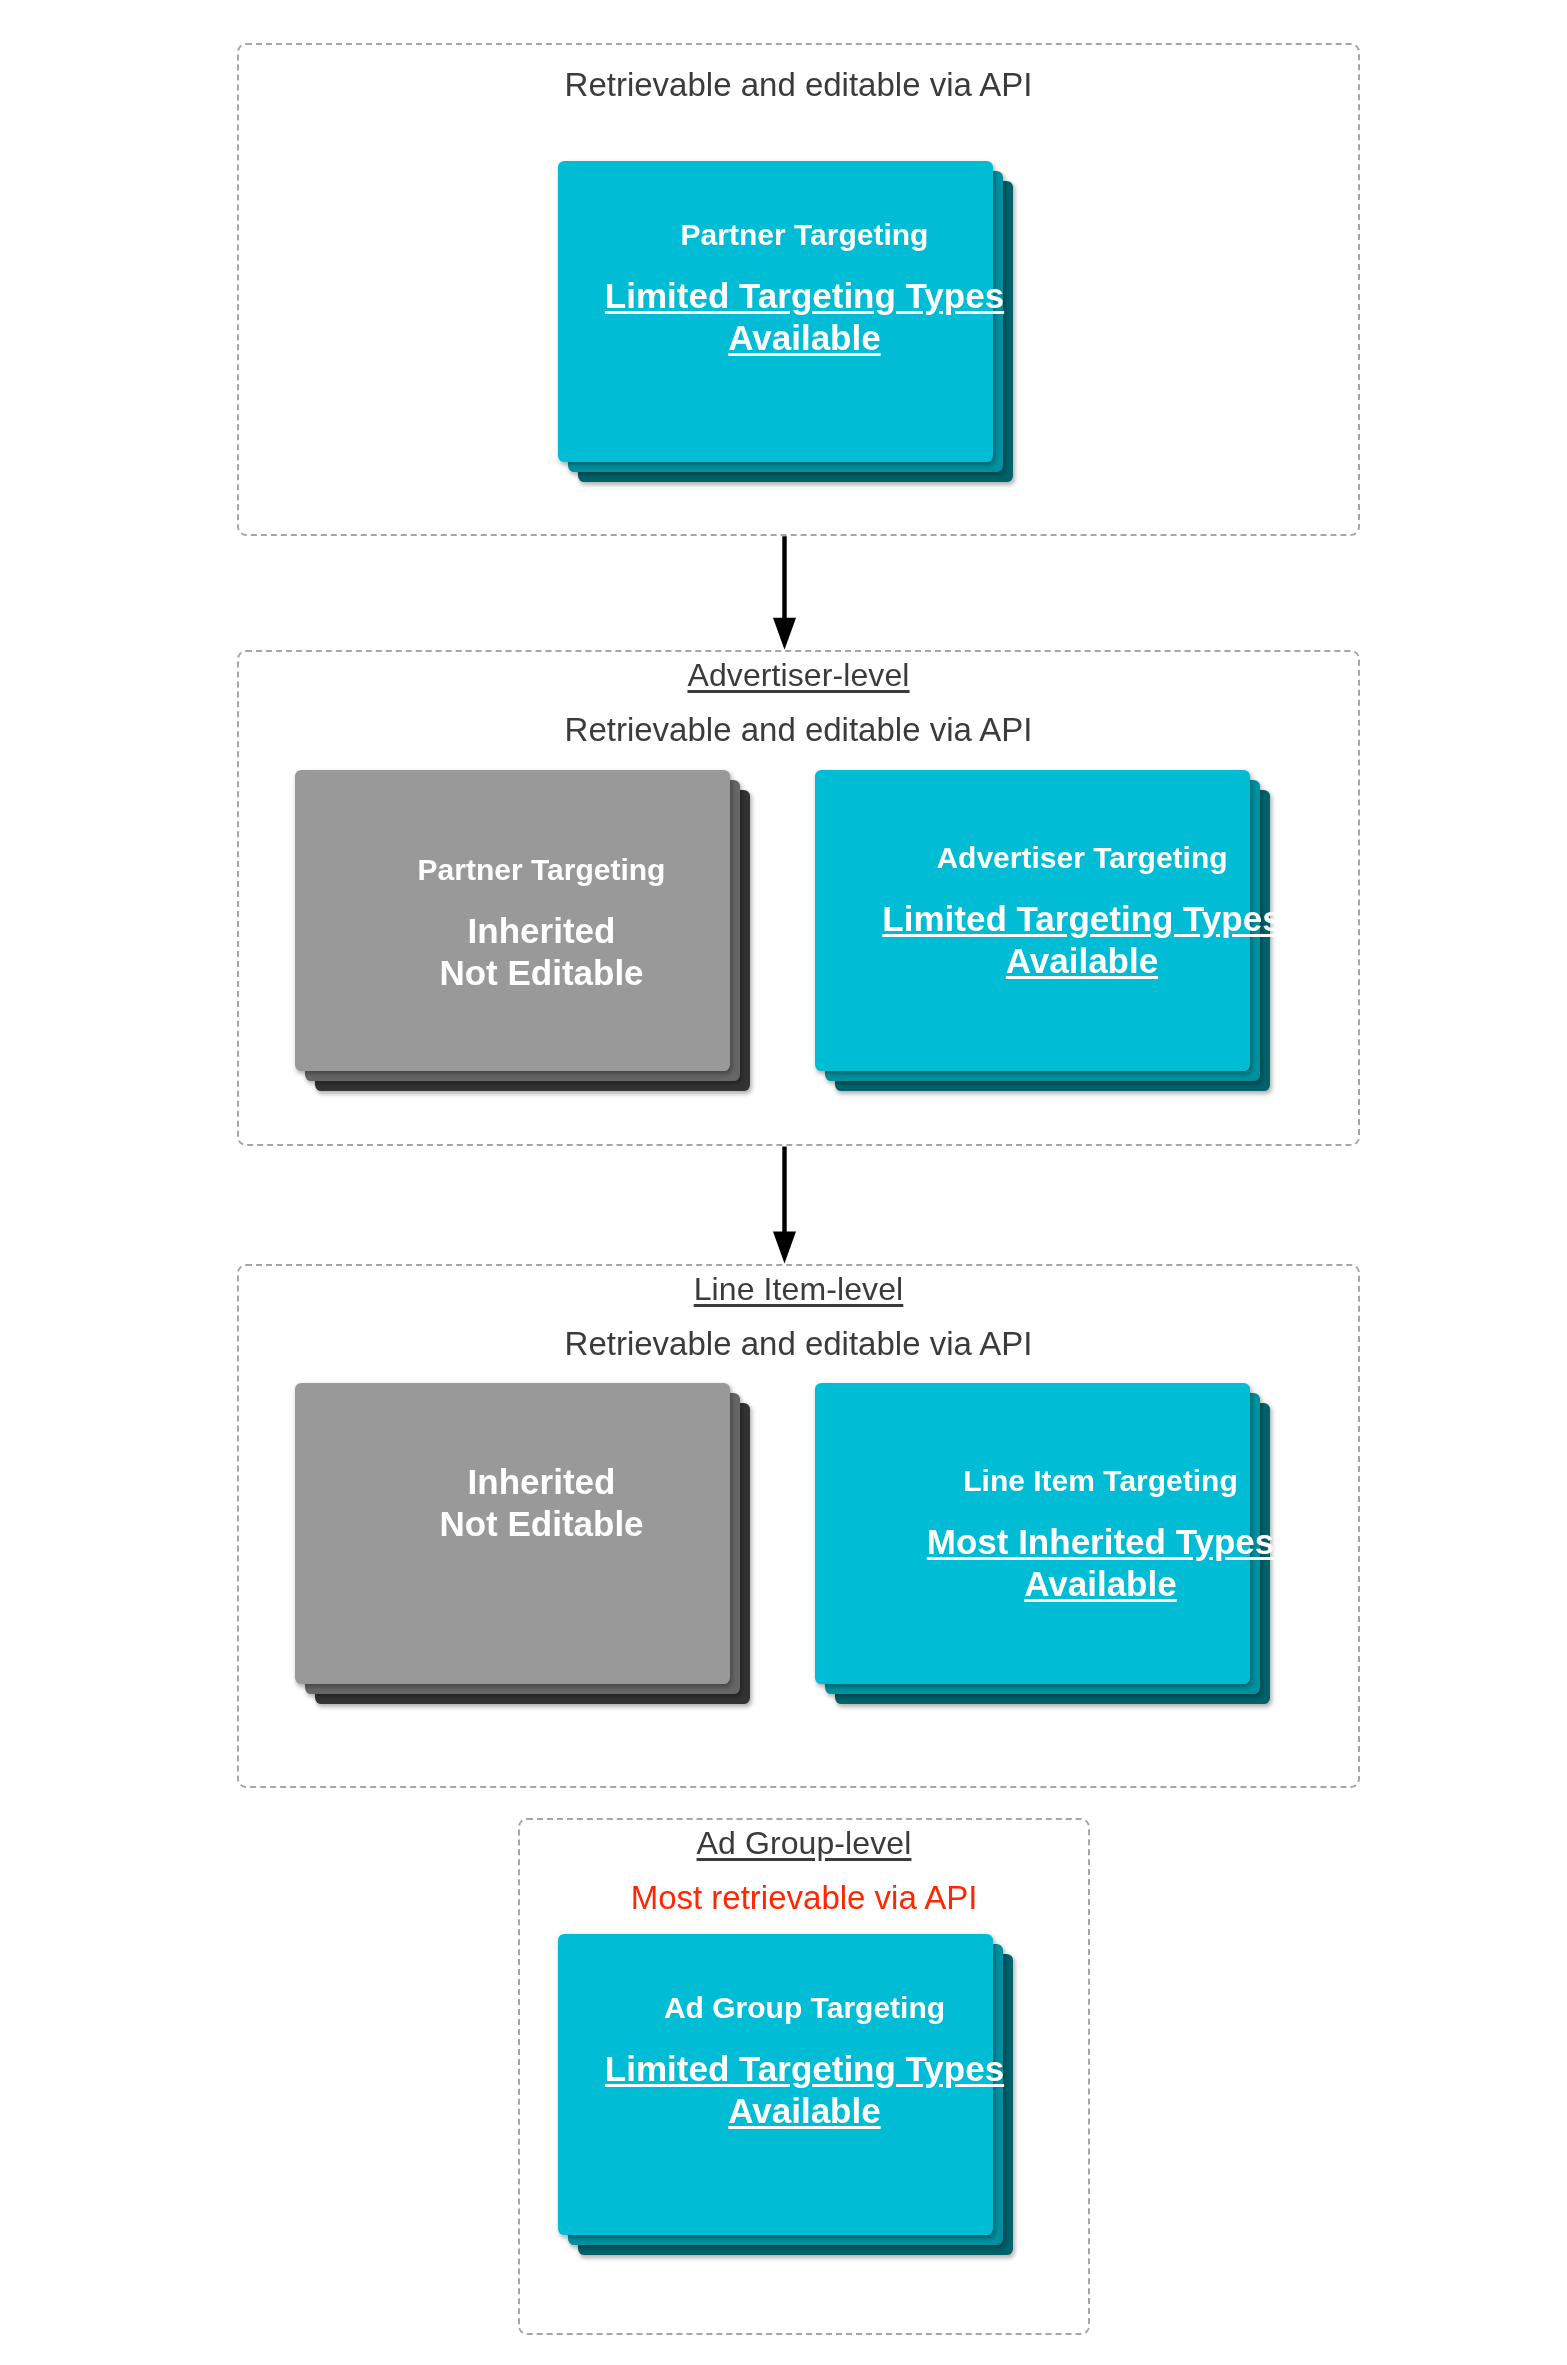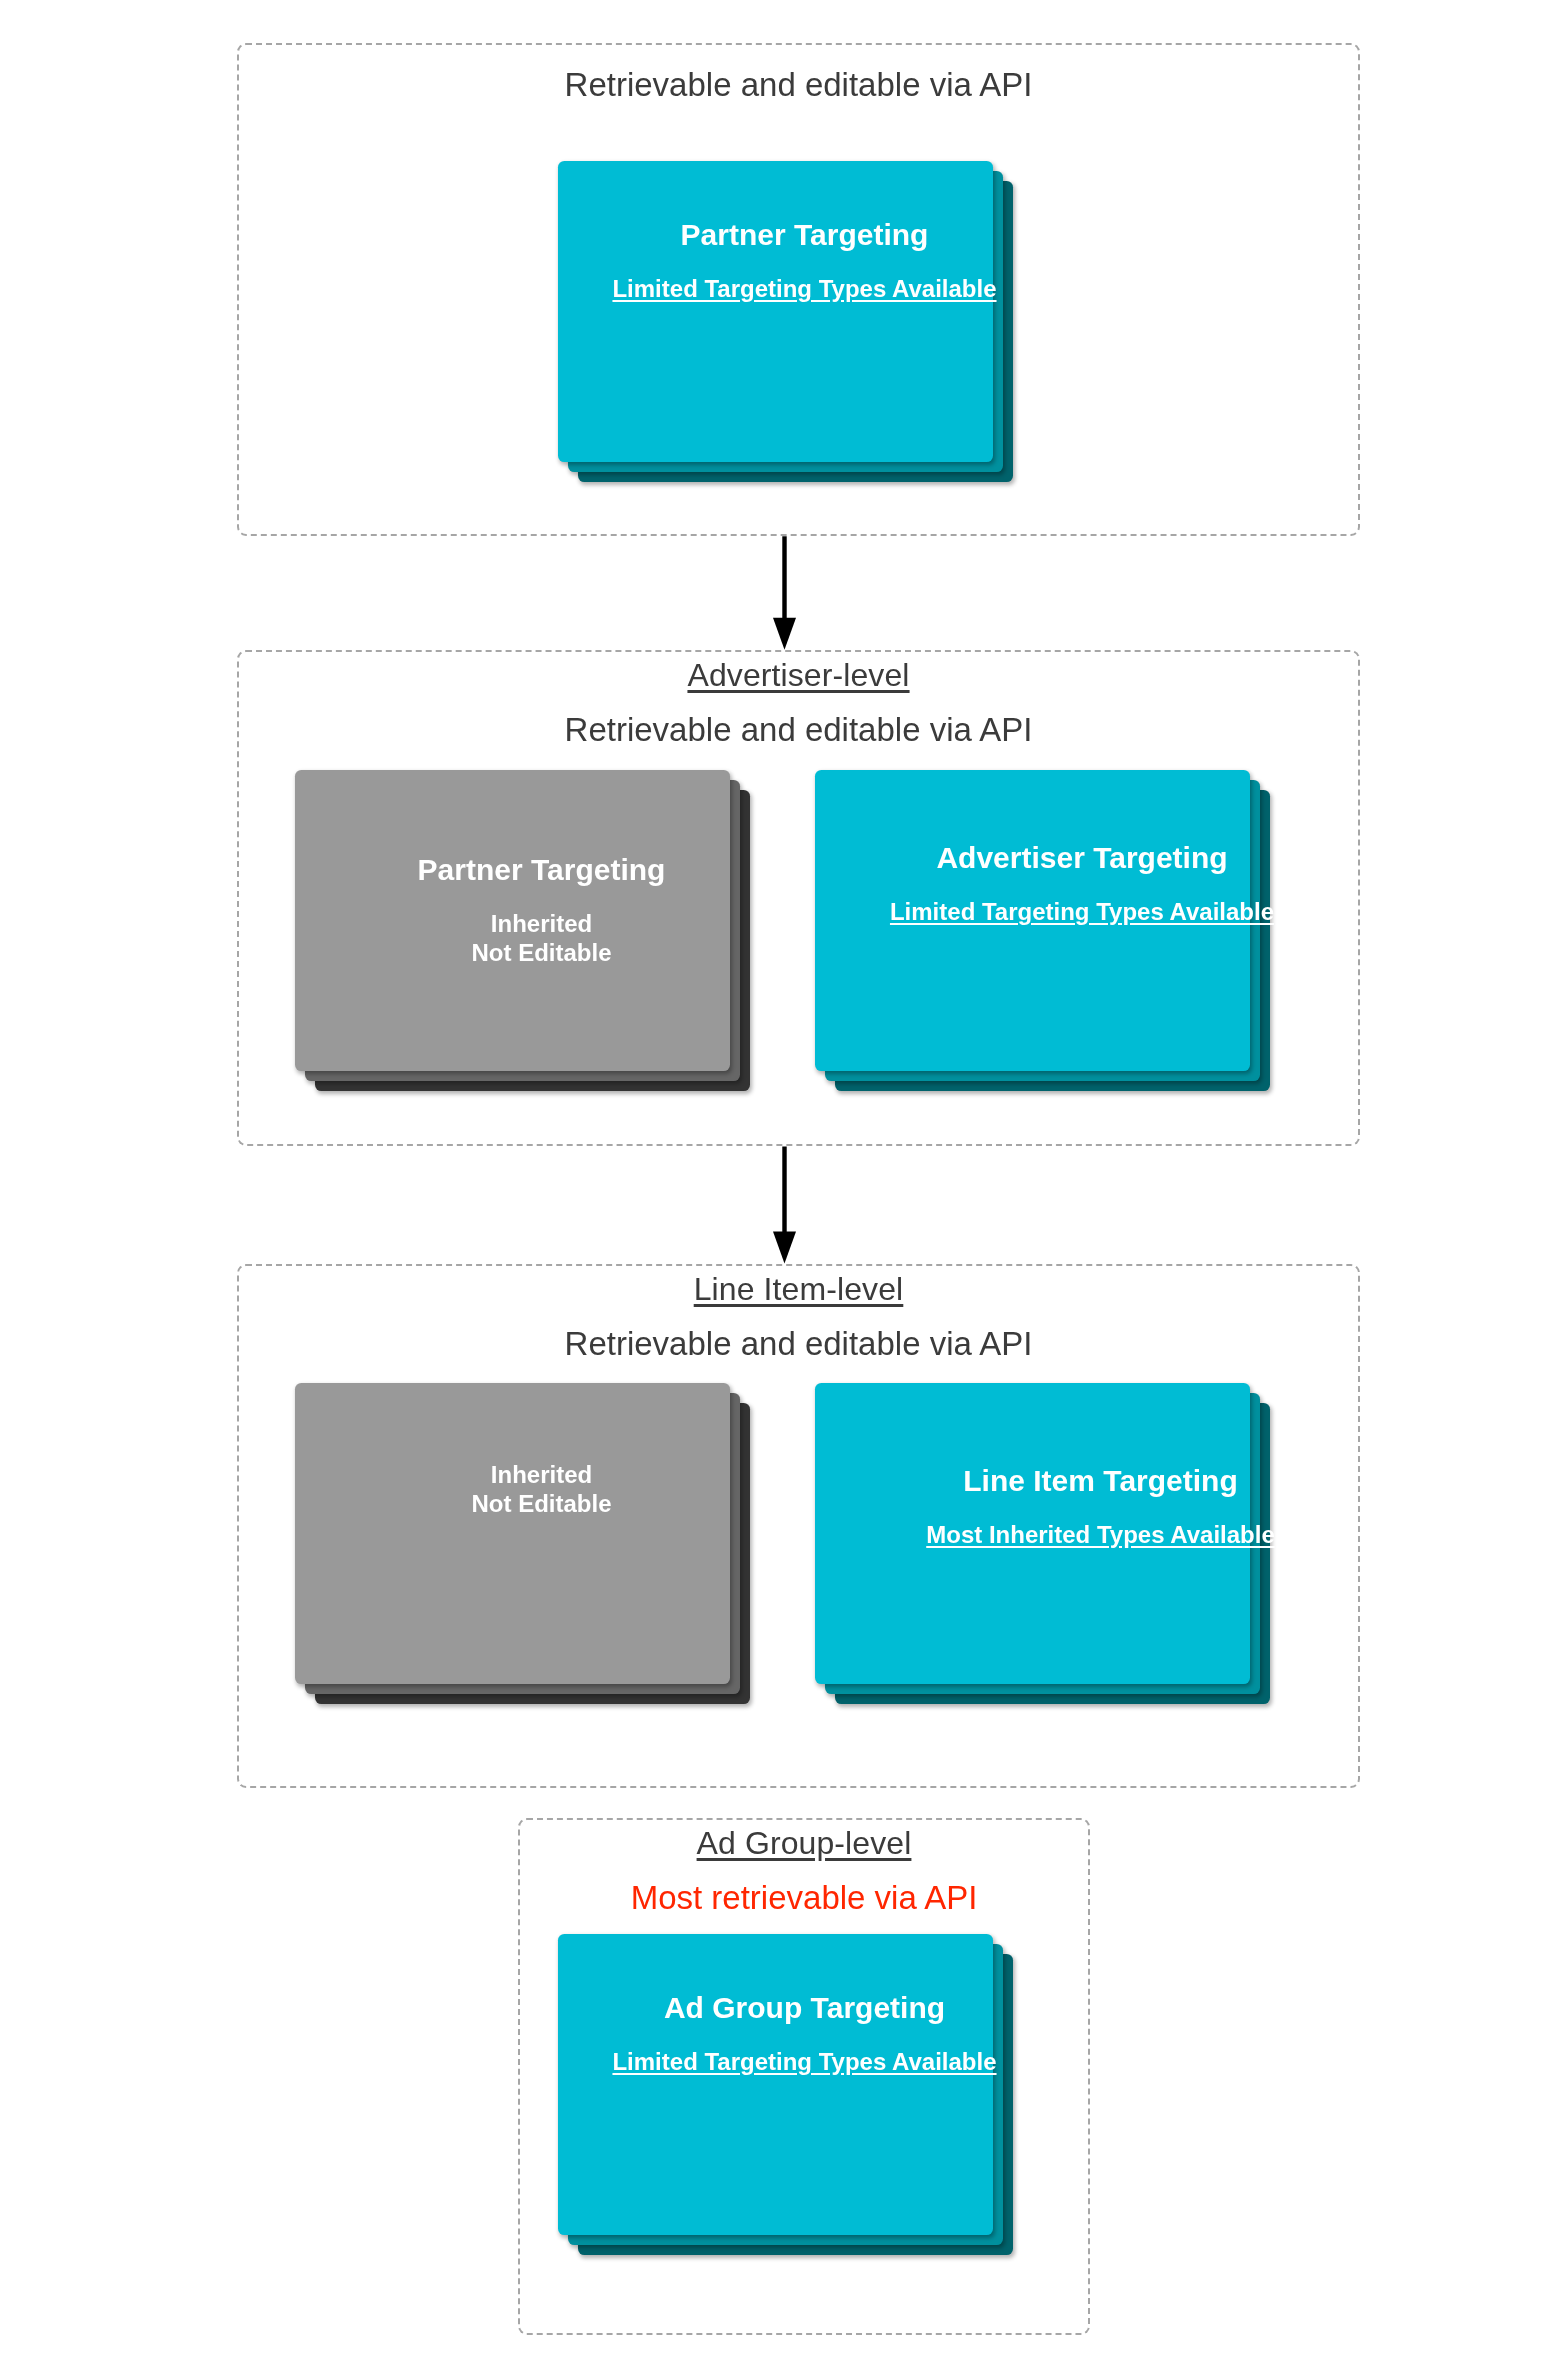--- a/index.html
+++ b/index.html
@@ -87,21 +87,21 @@
     box-sizing: border-box;
     margin-left: 29px;
   }
   .card-title {
     font-size: 30px;
     font-weight: bold;
     line-height: 1.17;
     margin: 0;
   }
   .card-sub {
-    font-size: 24px;
+    font-size: 35px;
     font-weight: bold;
     line-height: 1.2;
     margin: 23px 0 0 0;
   }
   .card-sub.underlined {
     text-decoration: underline;
     text-underline-offset: 2.7px;
   }
 
   

